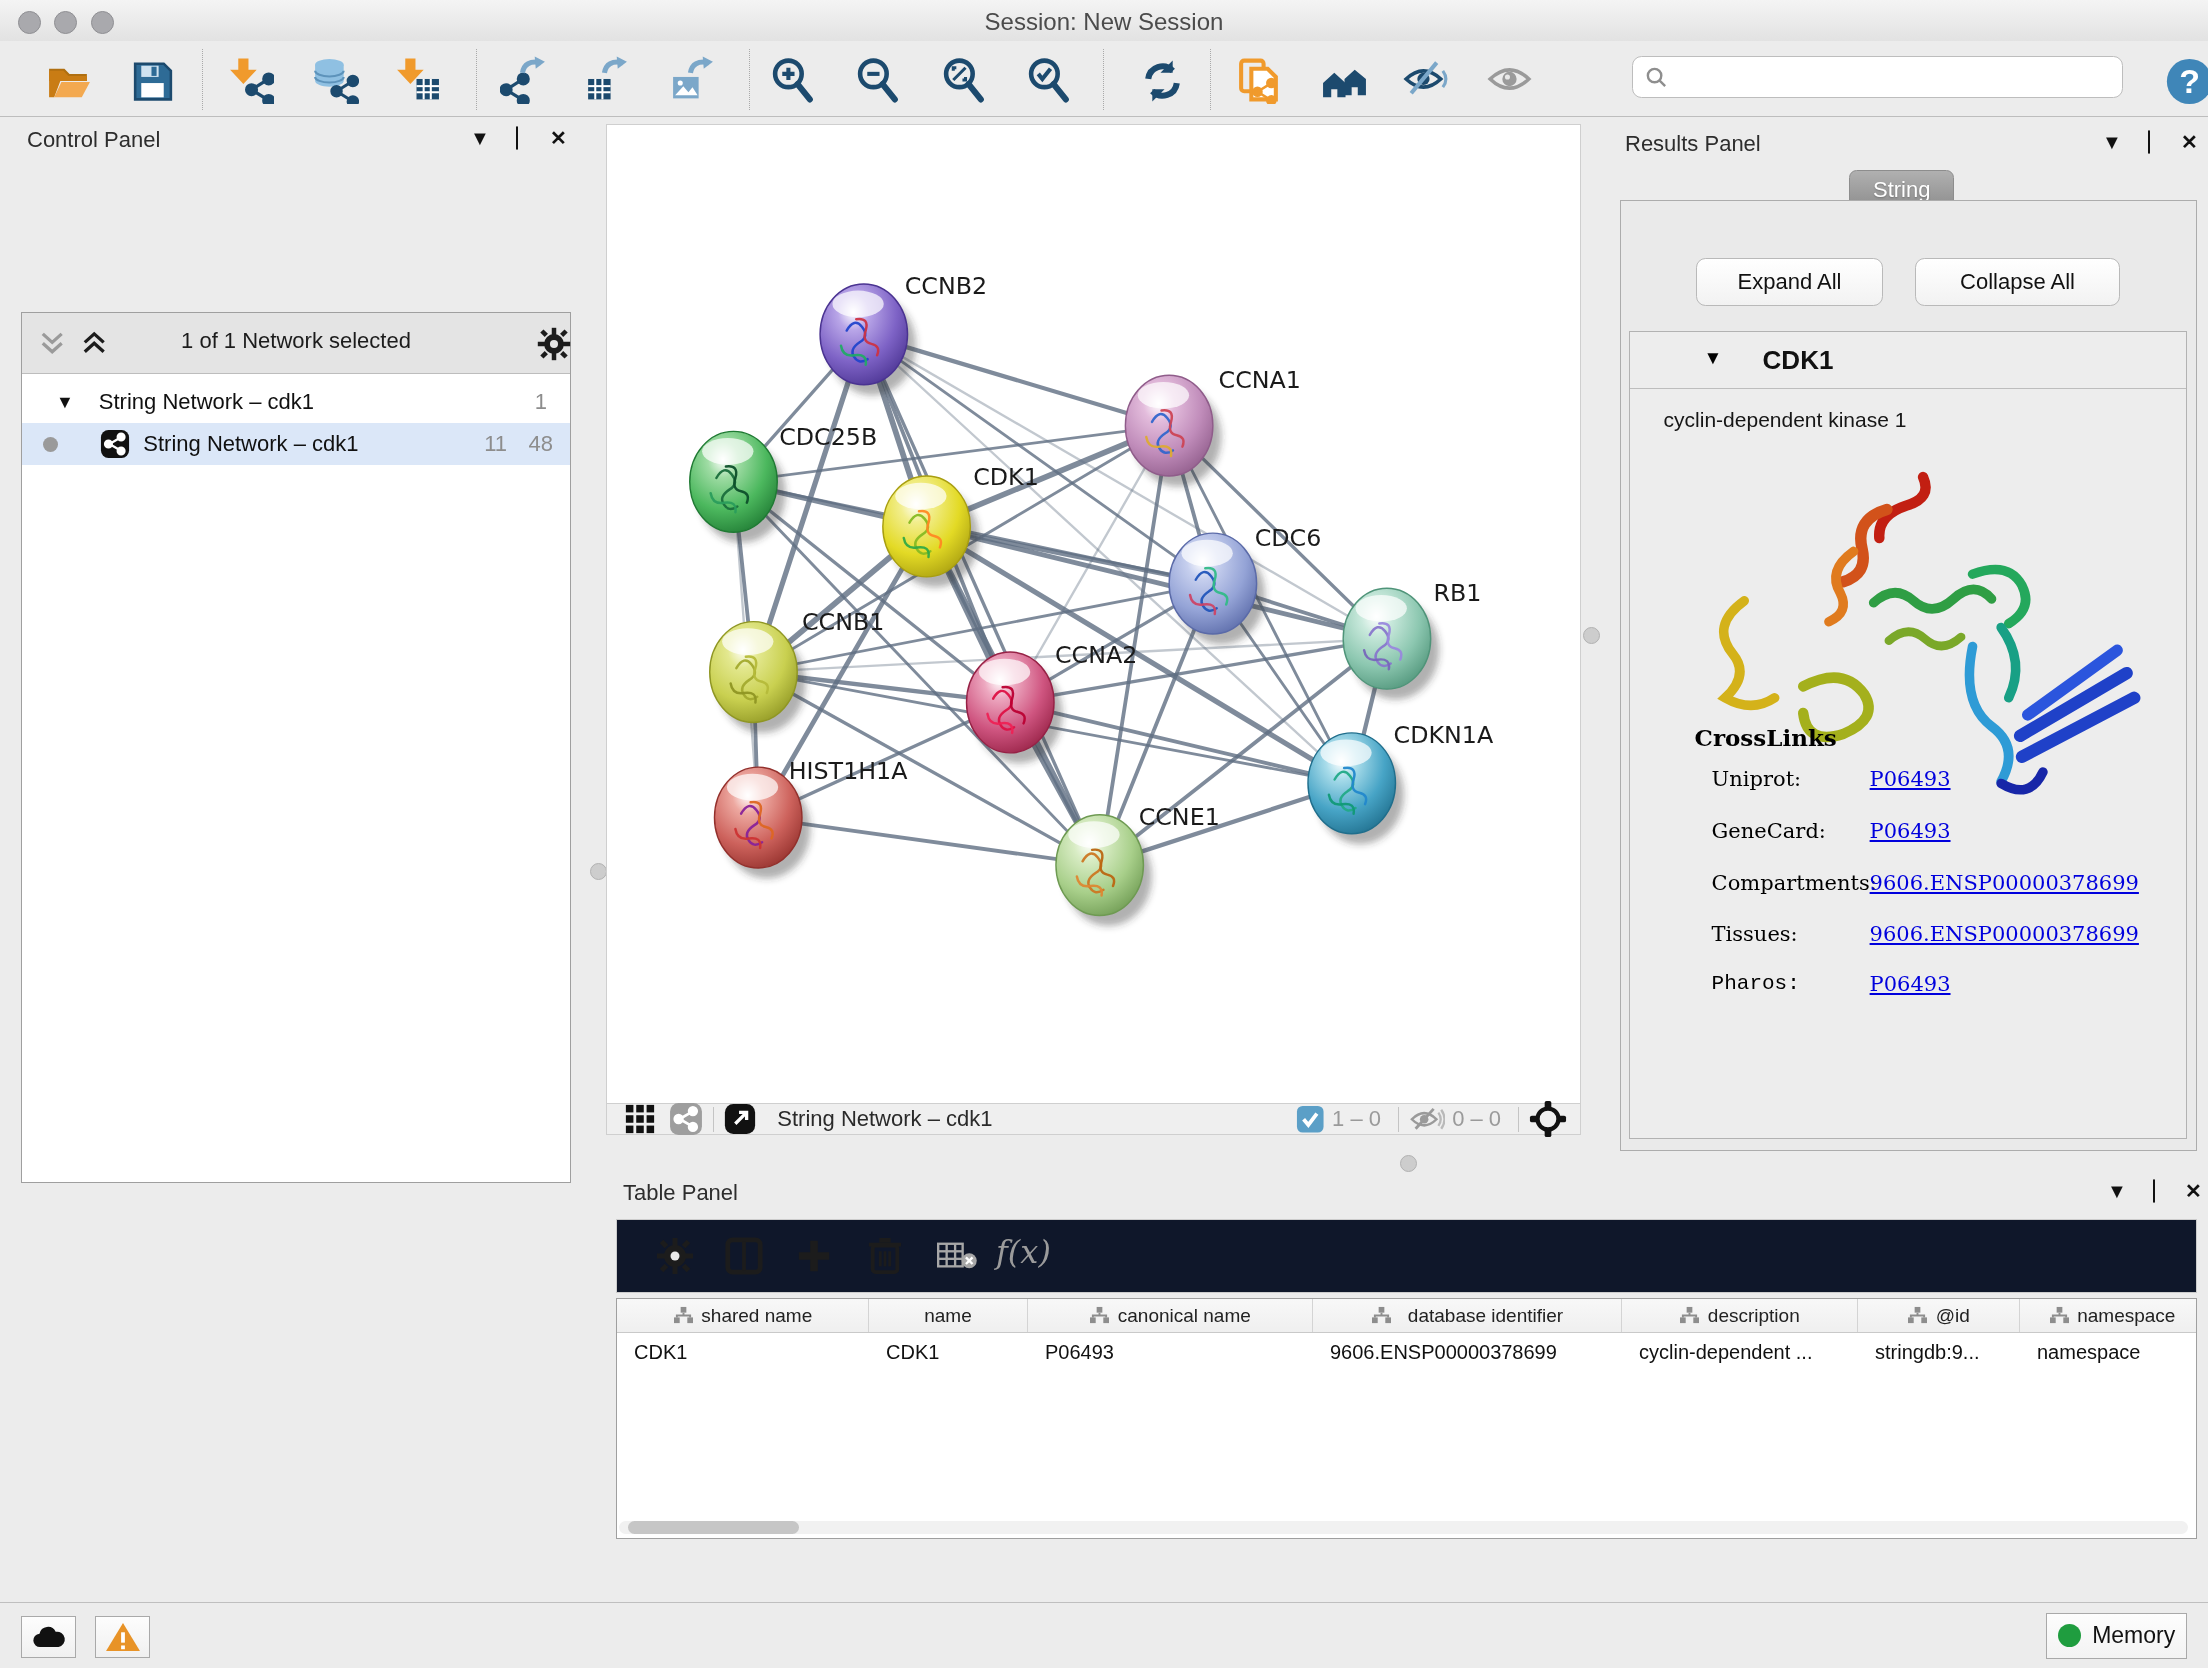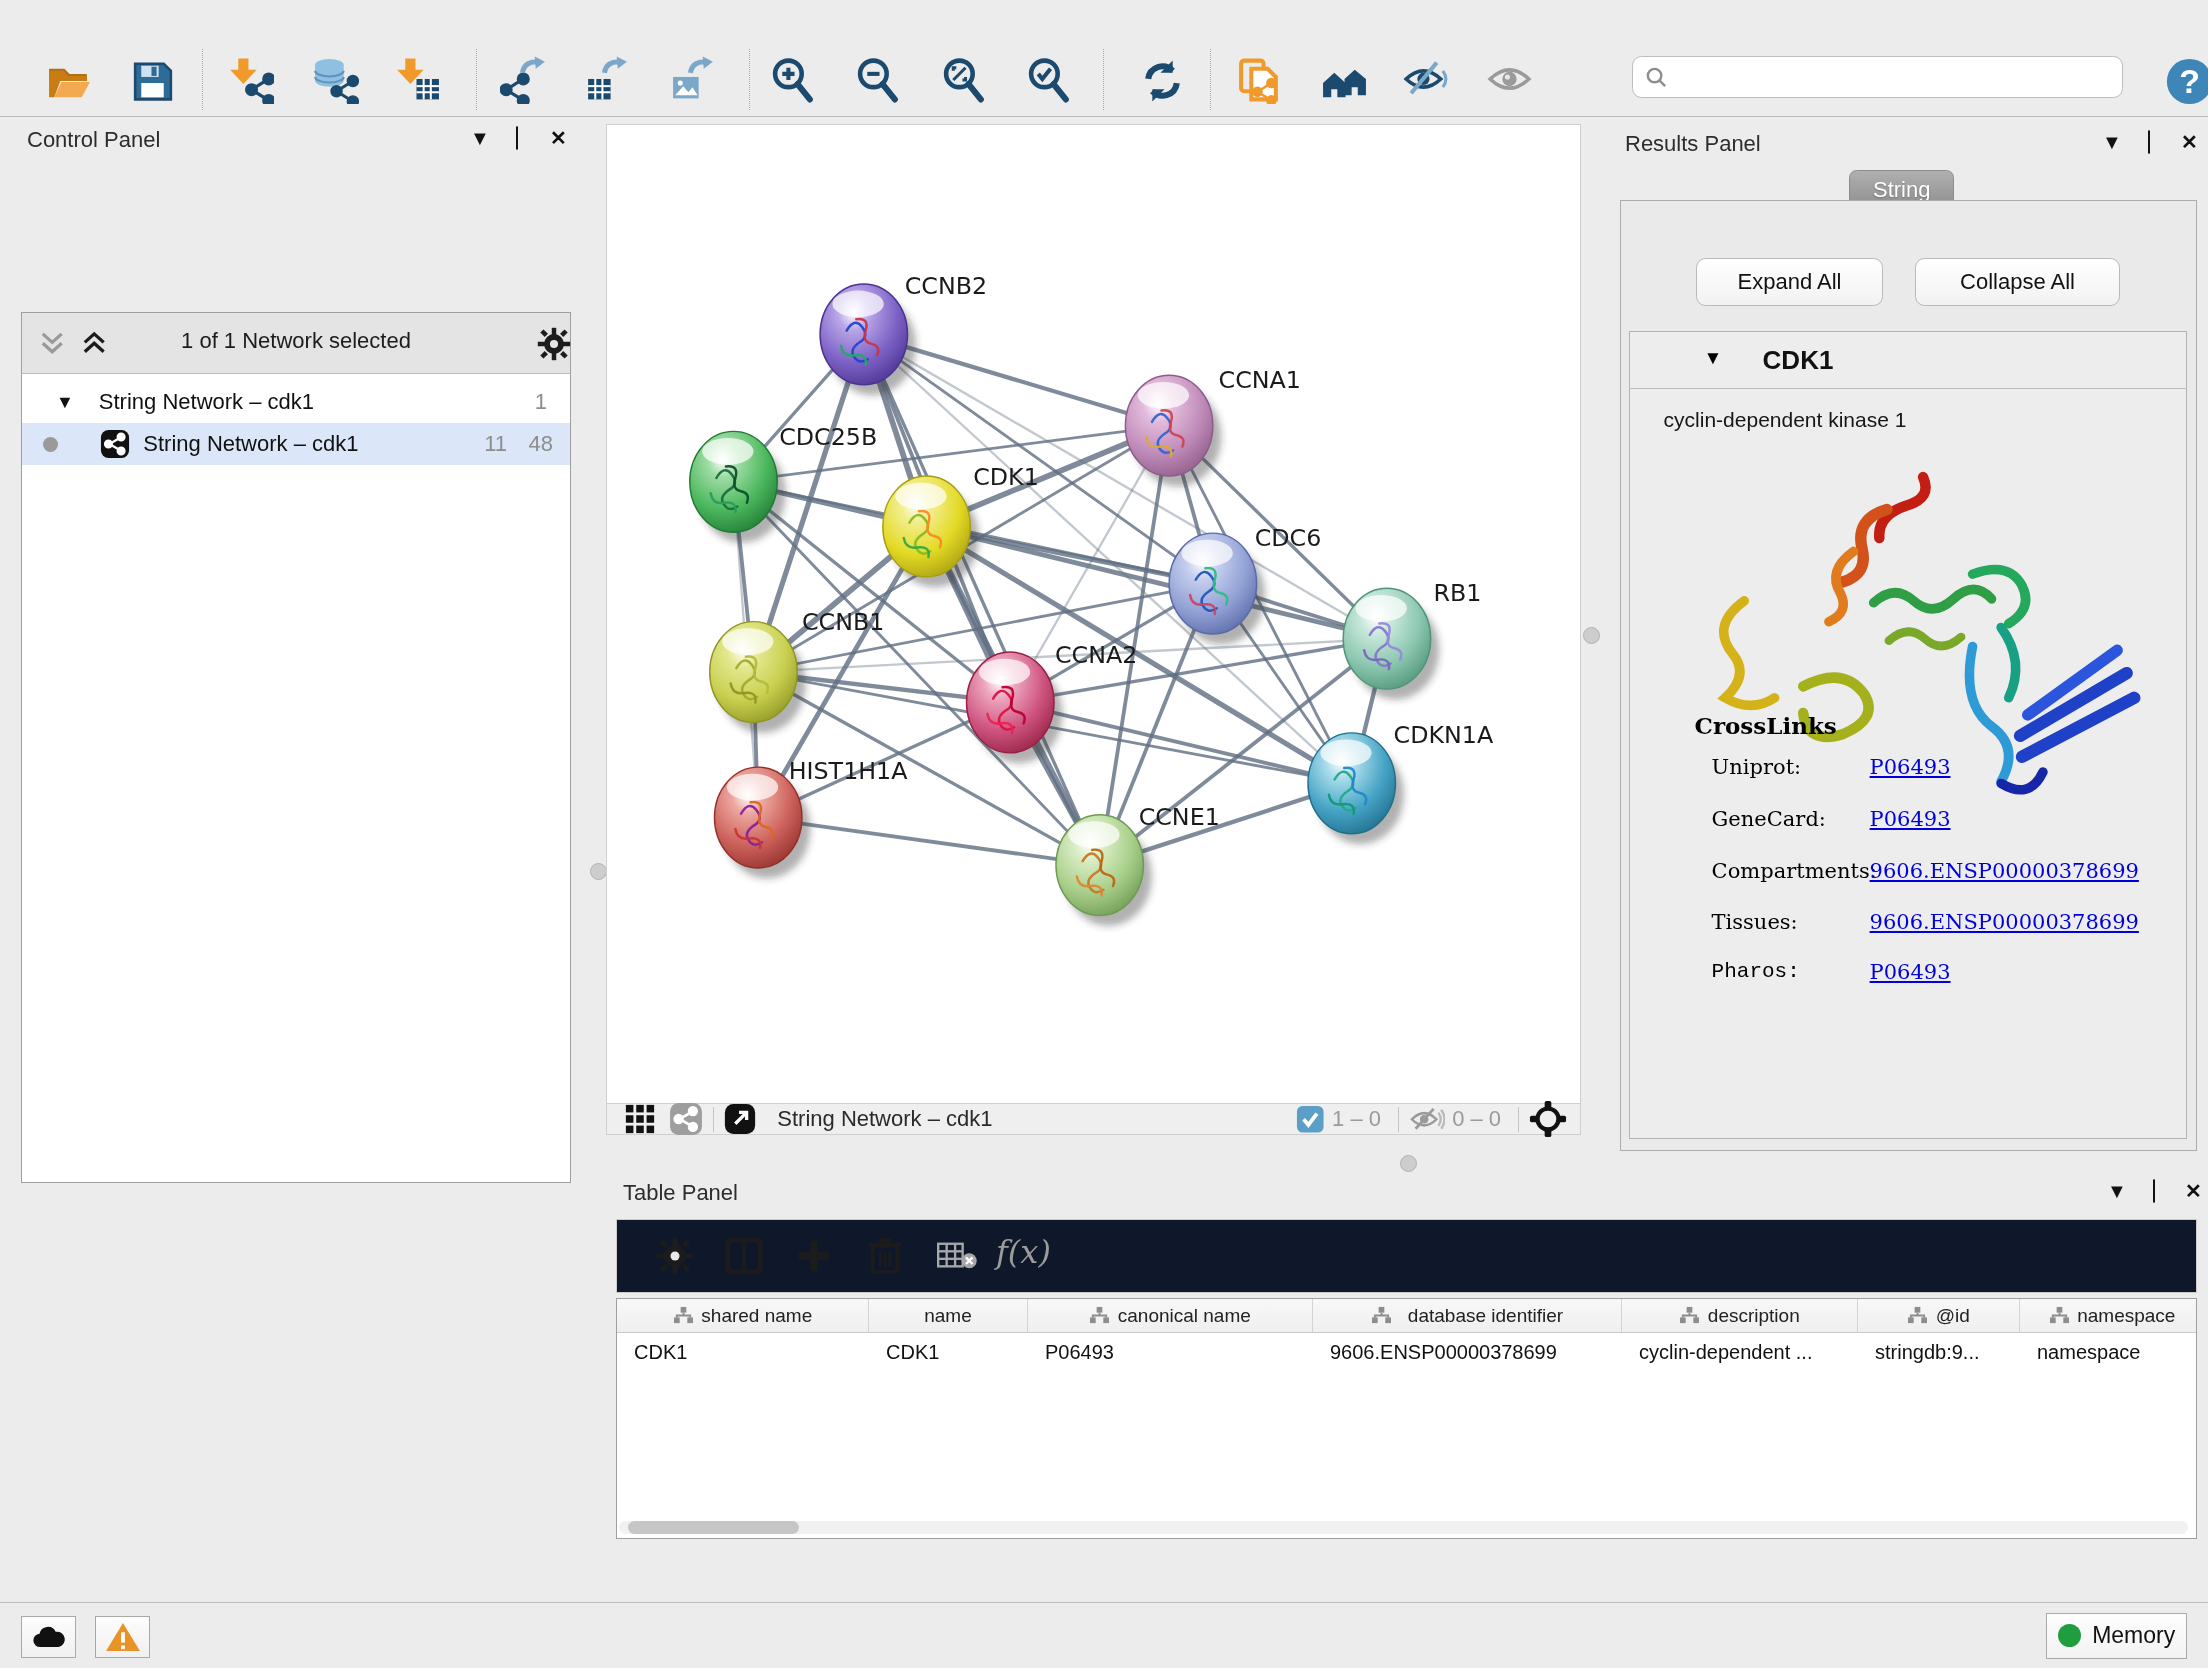--- a/index.html
+++ b/index.html
@@ -62,21 +62,21 @@
 
   
   .res-outer{left:1620px;top:200px;width:575px;height:949px;background:#eaeaea;border:1px solid #acacac;}
   .btn{position:absolute;background:linear-gradient(#ffffff,#f2f2f2);border:1px solid #b9b9b9;
       border-radius:9.5px;font-size:22px;color:#111;display:flex;align-items:center;justify-content:center;cursor:pointer;
       font-family:"Liberation Sans",sans-serif;}
   .res-inner{position:absolute;left:7.6px;top:130px;width:558px;height:808px;background:#ededed;border:1px solid #b2b2b2;box-sizing:border-box;}
   .cdk-head{position:absolute;left:0;top:0;width:100%;height:57px;border-bottom:1px solid #bdbdbd;box-sizing:border-box;}
   .cdk-title{position:absolute;left:133px;top:13.3px;font-size:26px;font-weight:bold;color:#111;}
   .res-desc{position:absolute;left:34px;top:76px;font-size:21px;color:#161616;}
-  .xl{font-family:"DejaVu Serif","Liberation Serif",serif;position:absolute;}
+  .xl{font-family:"DejaVu Serif","Liberation Serif",serif;position:absolute;margin-top:12px;}
   .xl-title{font-size:23px;font-weight:bold;color:#000;}
   .xl-label{font-size:21px;color:#000;}
   .xl-link{font-size:21px;color:#0000dd;text-decoration:underline;cursor:pointer;}
 
   
   .tp-toolbar{left:616px;top:1219px;width:1581px;height:74px;background:#0f172a;border:1px solid #cccccc;box-sizing:border-box;}
   .tp-btn{position:absolute;top:7.6px;width:59px;height:57px;background:none;border:none;display:flex;
       align-items:center;justify-content:center;cursor:pointer;padding:0;}
   .fx{font-family:"DejaVu Serif","Liberation Serif",serif;font-style:italic;font-size:32px;color:#9b9b9b;}
   .tablebox{left:616px;top:1298px;width:1581px;height:241px;background:#fff;border:1px solid #9f9f9f;box-sizing:border-box;overflow:hidden;}
@@ -96,20 +96,26 @@
   .mem-btn{position:absolute;right:21px;top:9.5px;width:141px;height:46px;background:linear-gradient(#fdfdfd,#f3f3f3);
       border:1px solid #a9a9a9;display:flex;align-items:center;justify-content:center;gap:11.4px;font-size:23px;color:#111;cursor:pointer;}
   .memdot{width:23px;height:23px;border-radius:50%;background:#1f9d3f;}
   svg{display:block;}
 </style>
 </head>
 <body>
 
 <div class="app">
 
+  <div class="abs titlebar">
+    <span class="tl" style="left:18px"></span>
+    <span class="tl" style="left:54px"></span>
+    <span class="tl" style="left:91px"></span>
+    <div class="wtitle">Session: New Session</div>
+  </div>
 
   <div class="abs toolbar" id="toolbar">
     <div class="searchbox">
       <svg width="25" height="25" viewBox="0 0 26 26">
         <circle cx="11" cy="11" r="7" fill="none" stroke="#8e8e8e" stroke-width="2.5"></circle>
         <line x1="16" y1="16" x2="22" y2="22" stroke="#8e8e8e" stroke-width="2.5"></line>
       </svg>
       <input type="text" placeholder="" style="">
     </div>
     <button class="tbtn" style="left:2161px;top:13.3px">

